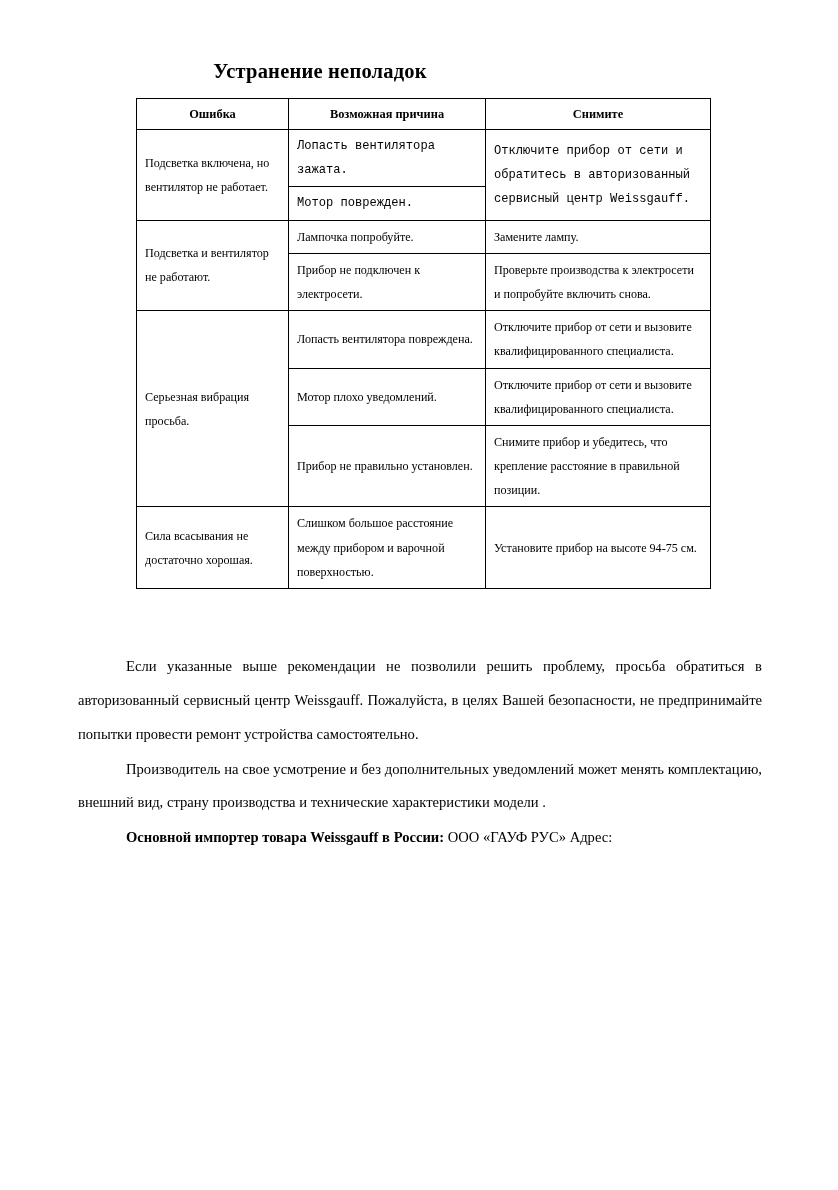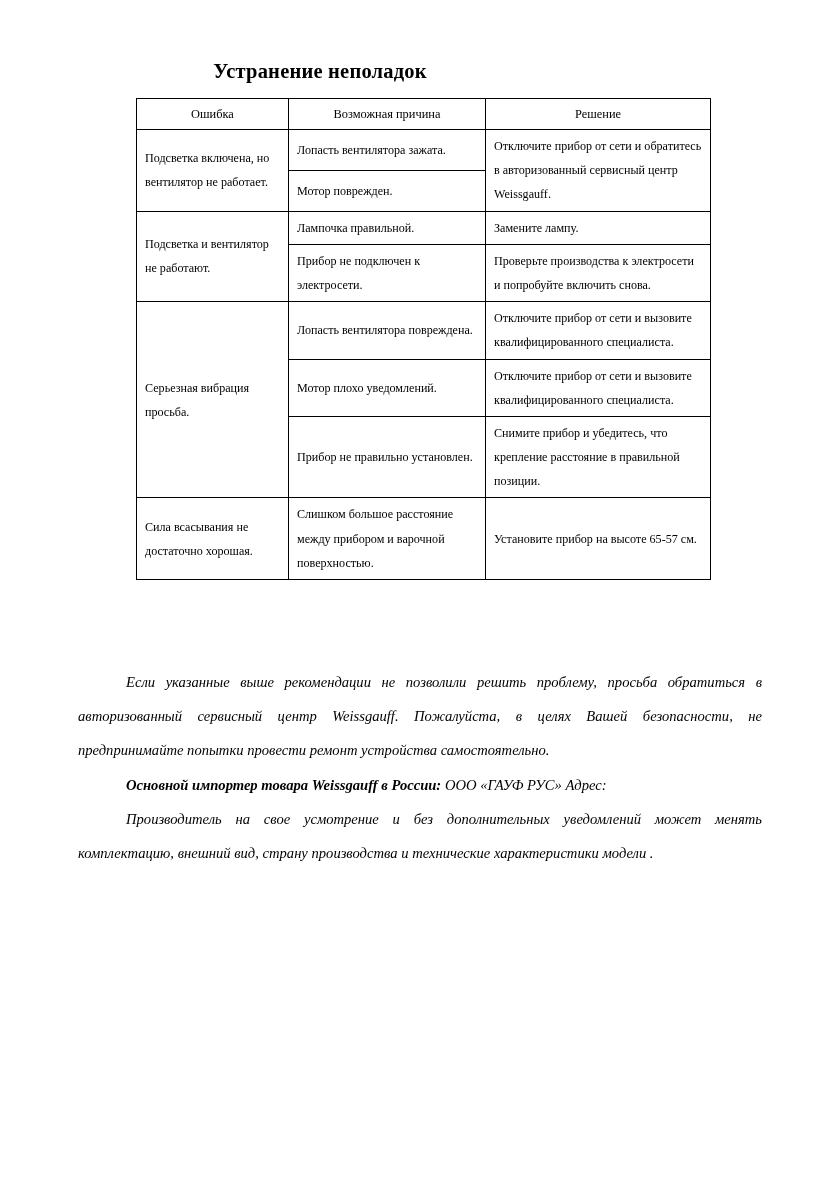--- a/index.html
+++ b/index.html
@@ -53,55 +53,56 @@
   table.trouble th {
     border: 1px solid #000000;
     vertical-align: middle;
     padding: 4px 7px 4px 8px;
     line-height: 2.0;
     font-weight: normal;
     text-align: left;
   }
   table.trouble thead th {
     text-align: center;
-    font-weight: normal;
+    font-weight: bold;
     font-size: 12.4px;
     line-height: 1.35;
     padding: 5px 4px 5px 4px;
     height: 20px;
   }
   col.c1 { width: 152px; }
   col.c2 { width: 197px; }
   col.c3 { width: 225px; }
 
   td.sol-merged {
     vertical-align: top;
     padding-top: 8px;
     padding-left: 14px;
     line-height: 1.55;
+    font-family: Liberation Mono, monospace;
   }
   td.tight {
     line-height: 1.95;
+    font-family: Liberation Mono, monospace;
   }
 
   
   .body-text {
     position: absolute;
     left: 78px;
     top: 650px;
     width: 684px;
   }
   .body-text p {
-    margin: 16px 0 0 0;
+    margin: 0 0 0 0;
     font-size: 14.6px;
     line-height: 2.32;
     text-align: justify;
     text-indent: 48px;
     text-justify: inter-word;
-    font-style: italic;
   }
   .body-text p.p-gap {
     margin-top: 1px;
   }
   .body-text p.last-line {
     text-align: left;
   }
   .body-text p b {
     font-weight: bold;
   }
@@ -117,37 +118,37 @@
     <table class="trouble">
       <colgroup>
         <col class="c1">
           <col class="c2">
           <col class="c3">
       </colgroup>
       <thead>
         <tr>
           <th>Ошибка</th>
           <th>Возможная причина</th>
-          <th>Решение</th>
+          <th>Снимите</th>
         </tr>
       </thead>
       <tbody>
 
         <tr>
           <td rowspan="2">Подсветка включена, но вентилятор не работает.</td>
           <td class="tight">Лопасть вентилятора зажата.</td>
           <td rowspan="2" class="sol-merged">Отключите прибор от сети  и обратитесь в авторизованный сервисный центр Weissgauff.</td>
         </tr>
         <tr>
           <td class="tight">Мотор поврежден.</td>
         </tr>
 
         <tr>
           <td rowspan="2">Подсветка и вентилятор не работают.</td>
-          <td>Лампочка правильной.</td>
+          <td>Лампочка попробуйте.</td>
           <td>Замените лампу.</td>
         </tr>
         <tr>
           <td>Прибор не подключен к электросети.</td>
           <td>Проверьте производства к электросети и попробуйте включить снова.</td>
         </tr>
 
         <tr>
           <td rowspan="3">Серьезная вибрация просьба.</td>
           <td>Лопасть вентилятора повреждена.</td>
@@ -158,27 +159,27 @@
           <td>Отключите прибор от сети и вызовите квалифицированного специалиста.</td>
         </tr>
         <tr>
           <td>Прибор не правильно установлен.</td>
           <td>Снимите прибор и убедитесь, что крепление расстояние в правильной позиции.</td>
         </tr>
 
         <tr>
           <td>Сила всасывания не достаточно хорошая.</td>
           <td>Слишком большое расстояние между прибором и варочной поверхностью.</td>
-          <td>Установите прибор на высоте 65-57 см.</td>
+          <td>Установите прибор на высоте 94-75 см.</td>
         </tr>
       </tbody>
     </table>
   </div>
 
   <div class="body-text">
     <p>Если указанные  выше  рекомендации не  позволили решить проблему, просьба обратиться в авторизованный сервисный центр Weissgauff. Пожалуйста, в целях Вашей безопасности, не предпринимайте попытки провести ремонт устройства самостоятельно.</p>
+    <p class="p-gap">Производитель на свое усмотрение и без дополнительных уведомлений может менять комплектацию, внешний вид, страну производства и технические характеристики модели .</p>
     <p class="p-gap last-line">
       <b>Основной импортер товара Weissgauff в России:</b><span> ООО «ГАУФ РУС» Адрес:</span>
     </p>
-    <p class="p-gap">Производитель на свое усмотрение и без дополнительных уведомлений может менять комплектацию, внешний вид, страну производства и технические характеристики модели .</p>
   </div>
 
 </div>
 
 </body></html>

